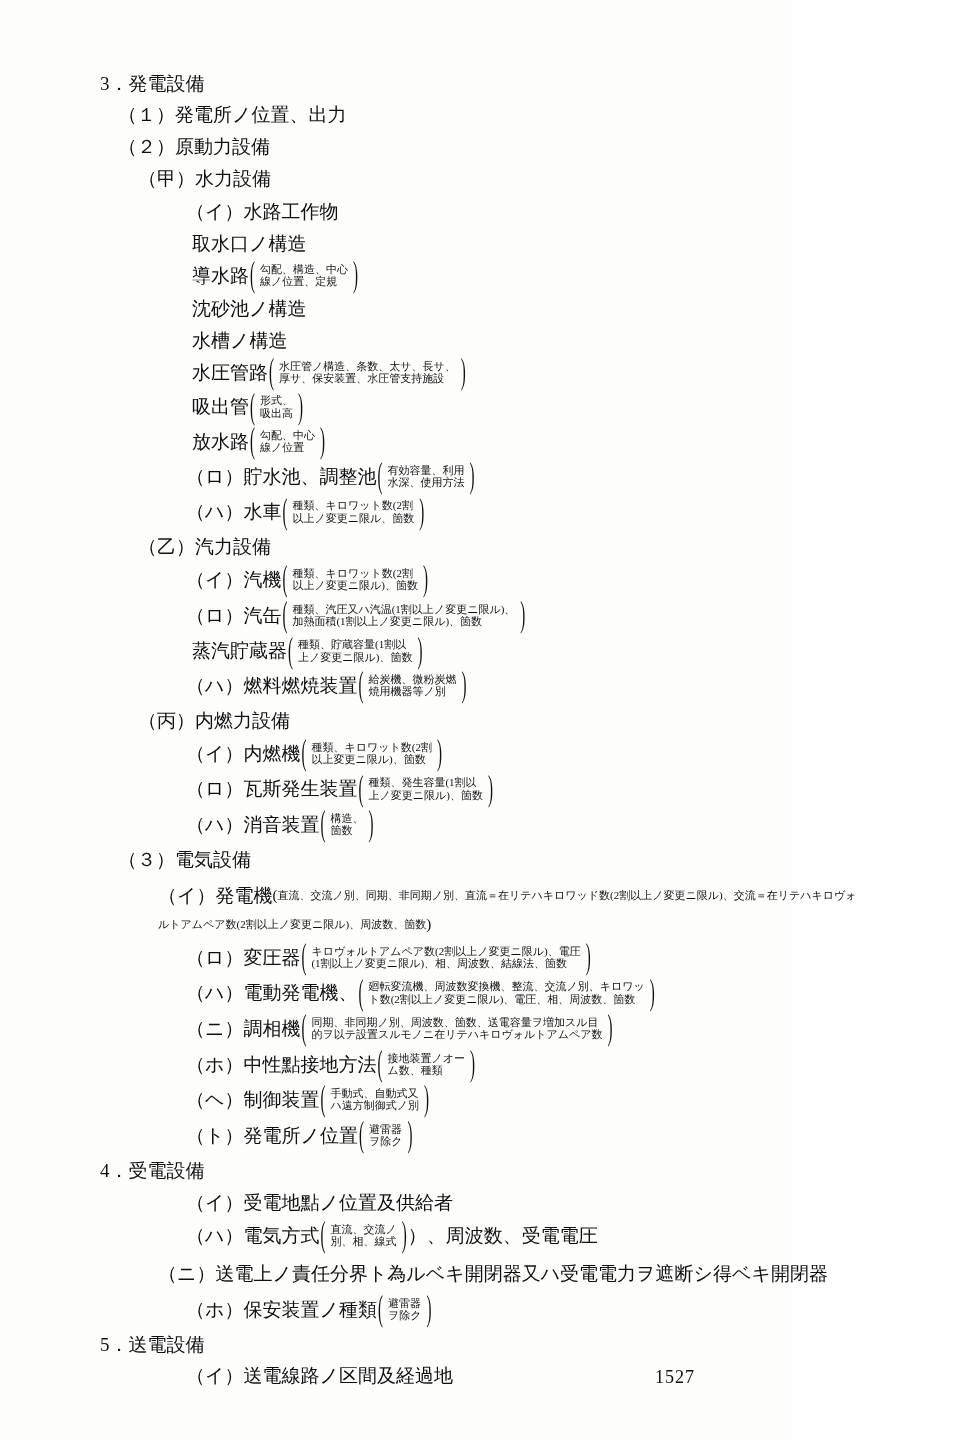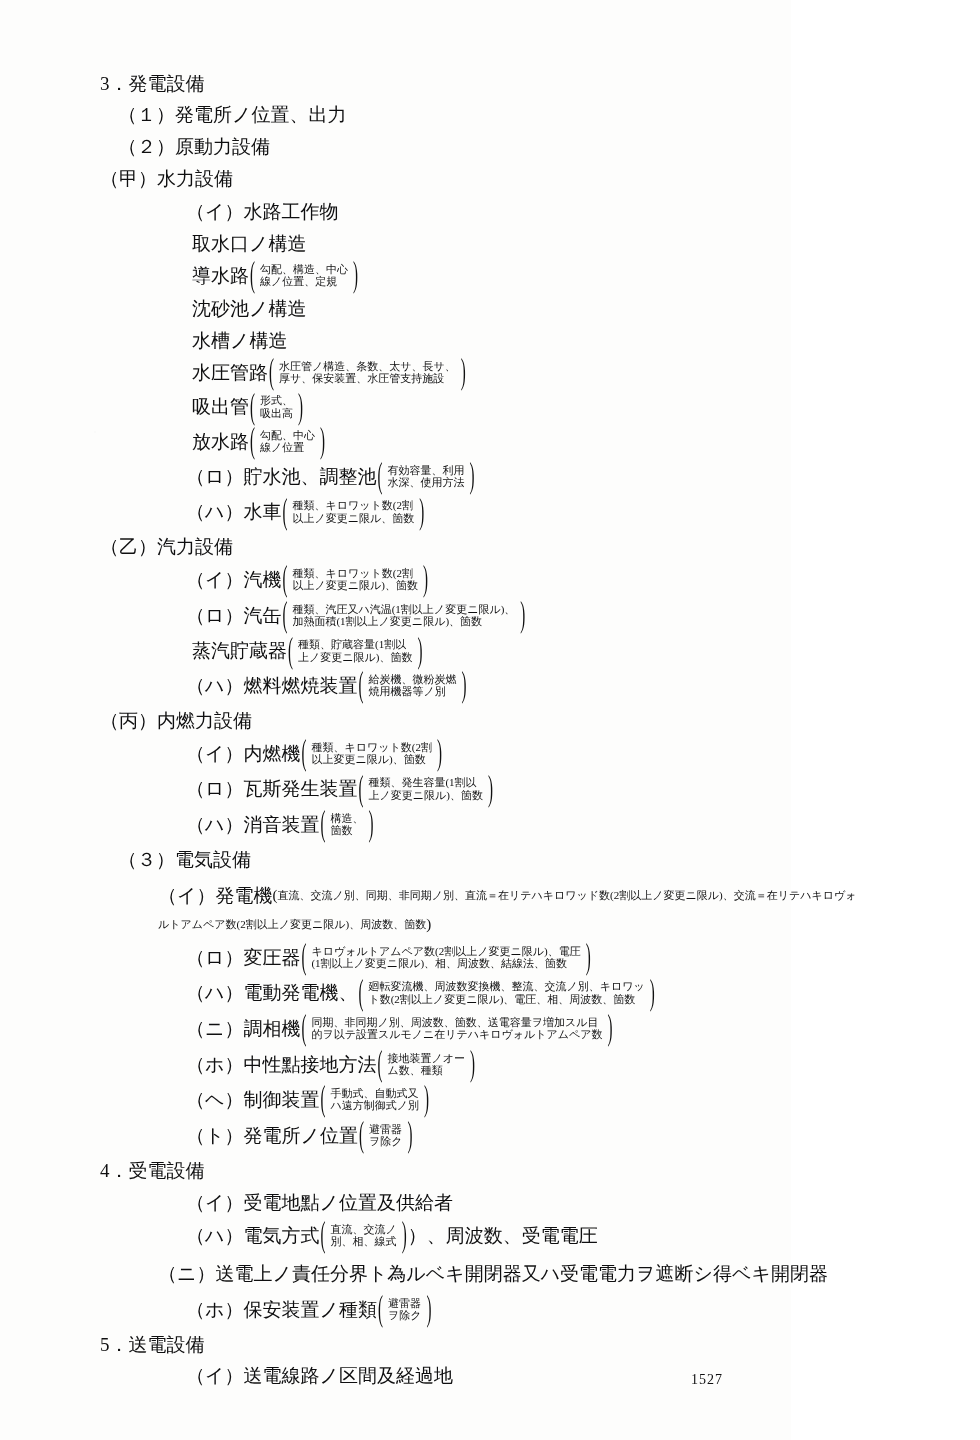--- a/index.html
+++ b/index.html
@@ -46,20 +46,21 @@
     margin-bottom: 10px;
     margin-left: 0px;
   }
   .lvl1 {   
     font-size: 19px;
     margin-left: 18px;
     margin-bottom: 11px;
   }
   .lvl2 {   
     font-size: 19px;
+    margin-left: 38px;
     margin-bottom: 11px;
   }
   .lvl3 {   
     font-size: 19px;
     margin-left: 86px;
     margin-bottom: 11px;
   }
   .lvl4 {   
     font-size: 19px;
     margin-left: 92px;
@@ -89,23 +90,23 @@
   .paren::after  { content: ")"; right: 1px; }
   .paren .r { display: block; }
   
   .wrap {
     white-space: normal;
     font-size: 19px;
     line-height: 1.45;
   }
   .pagenum {
     position: absolute;
-    right: 68px;
+    right: 96px;
     bottom: 52px;
-    font-size: 14px;
+    font-size: 18px;
     letter-spacing: 1px;
     font-family: "Liberation Serif", serif;
   }
 </style>
 </head>
 <body>
 
 <div class="page">
   <div class="content">
 

